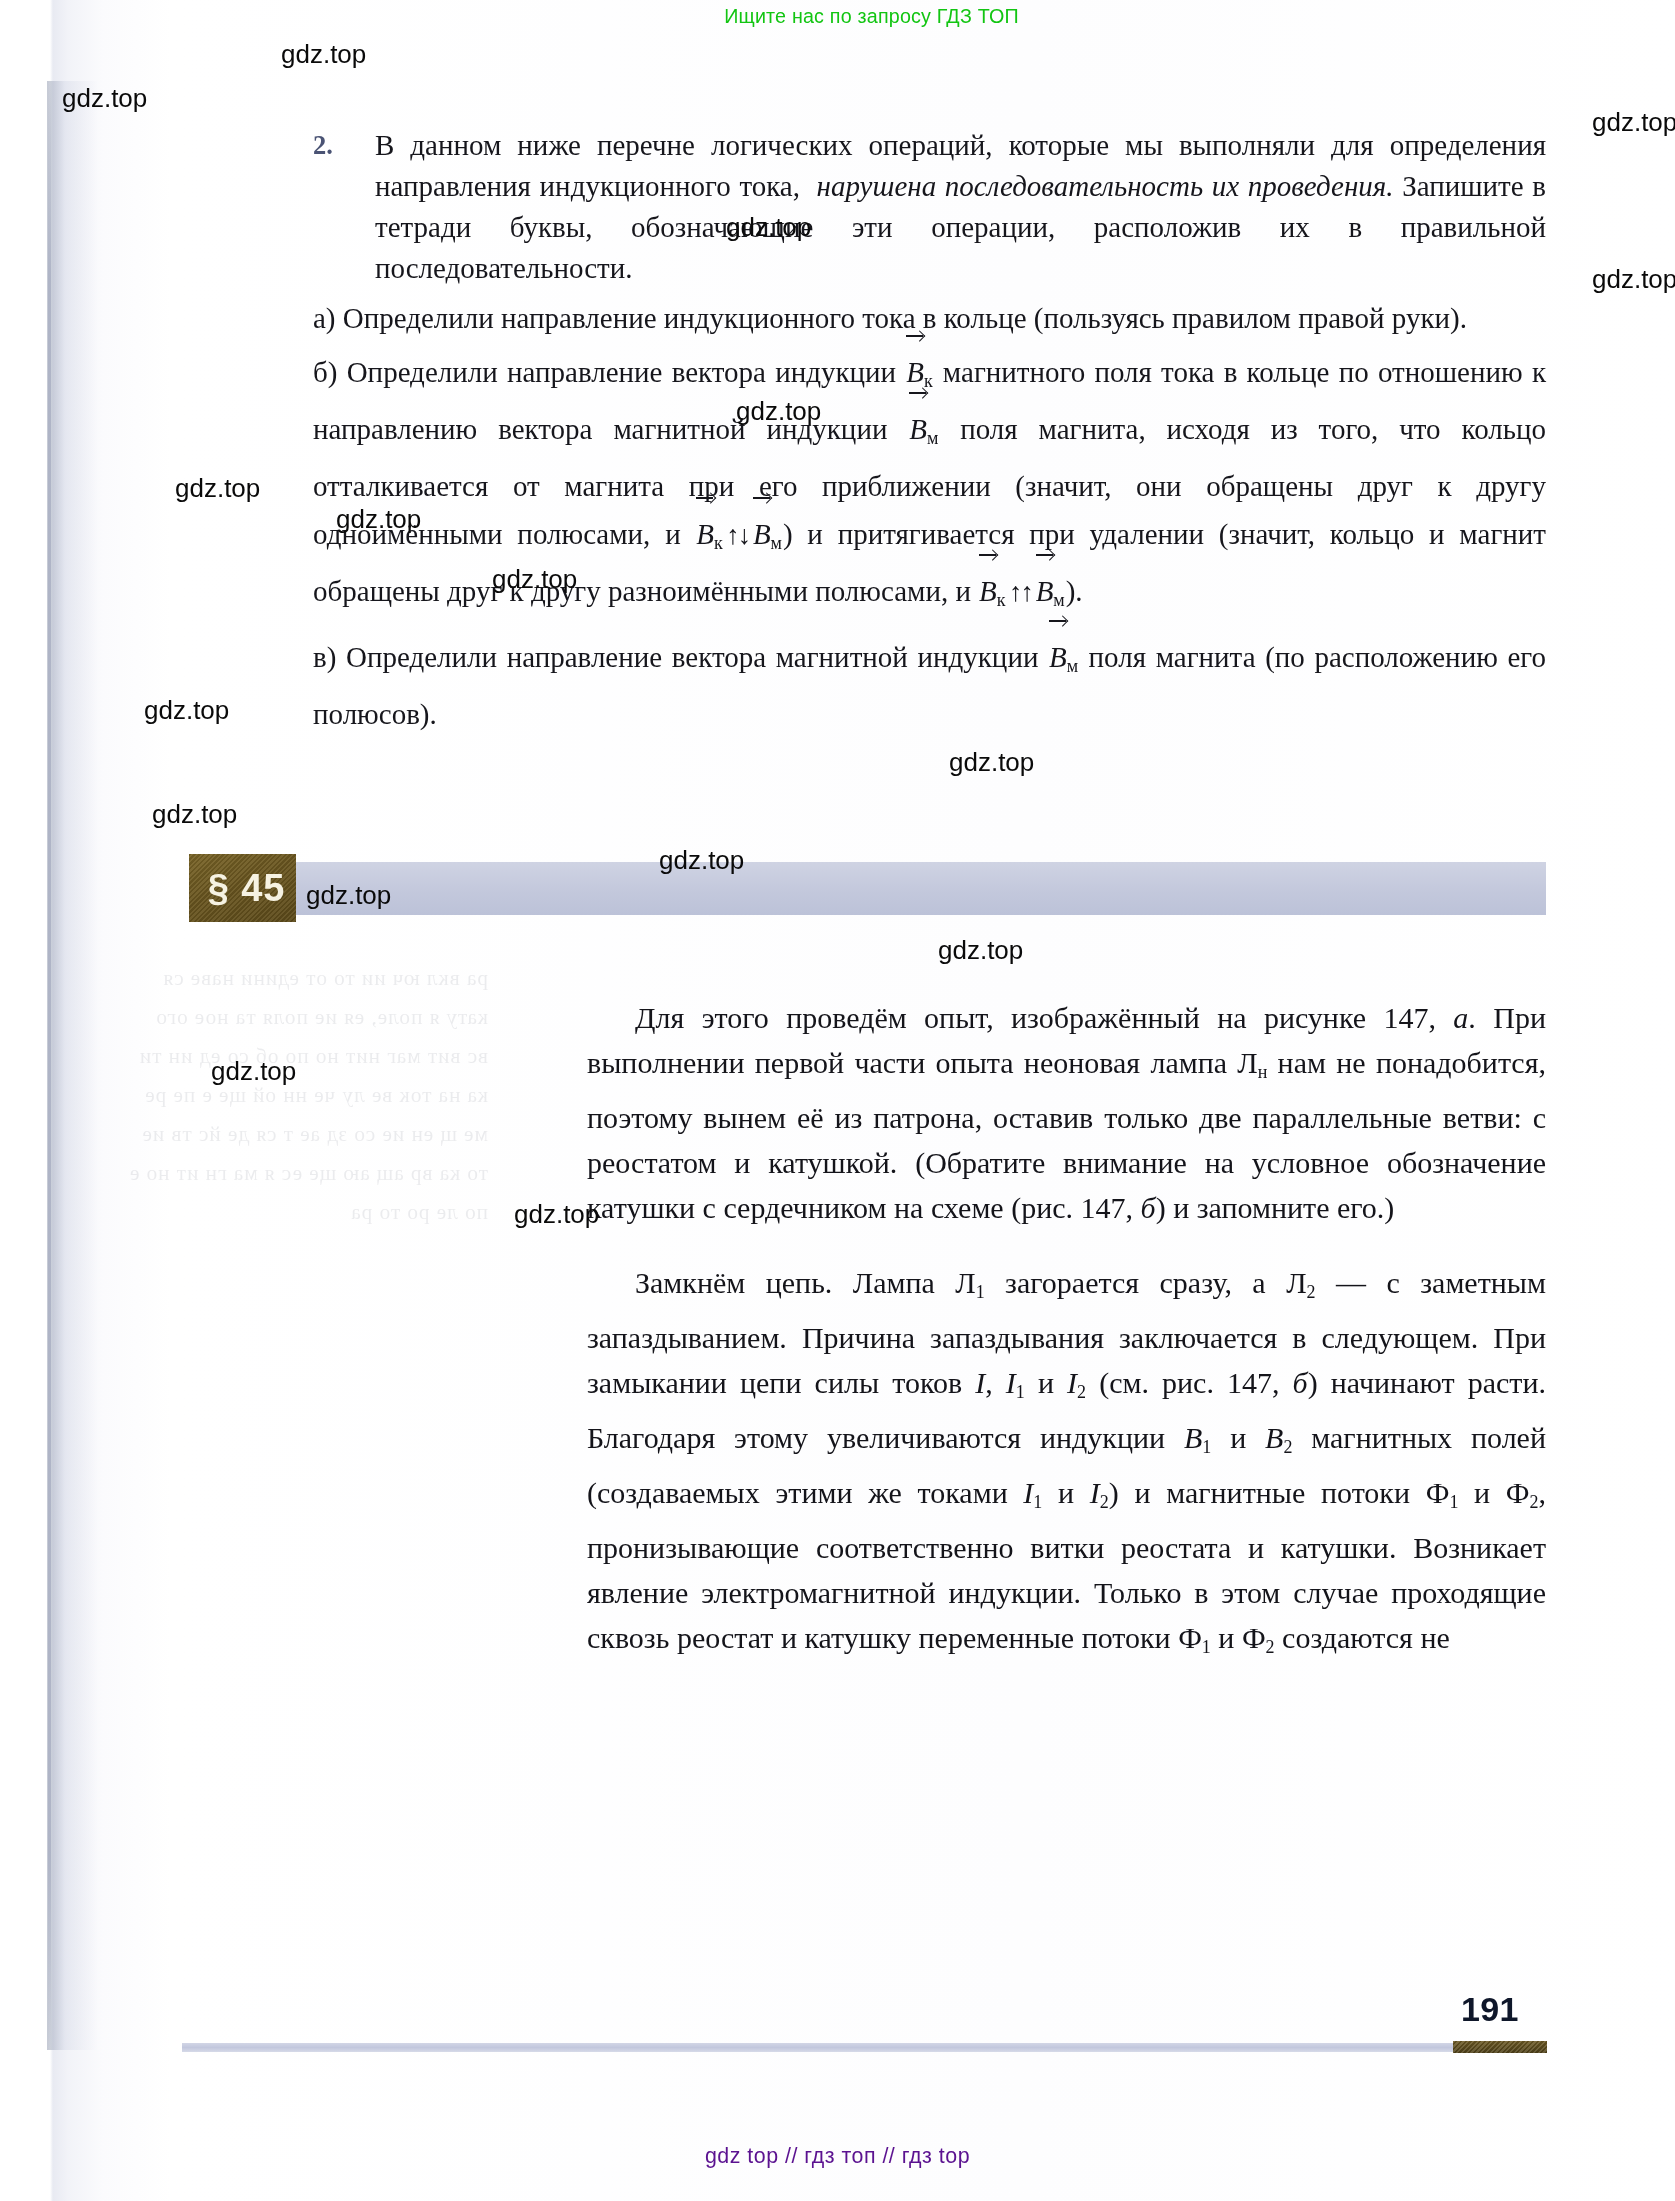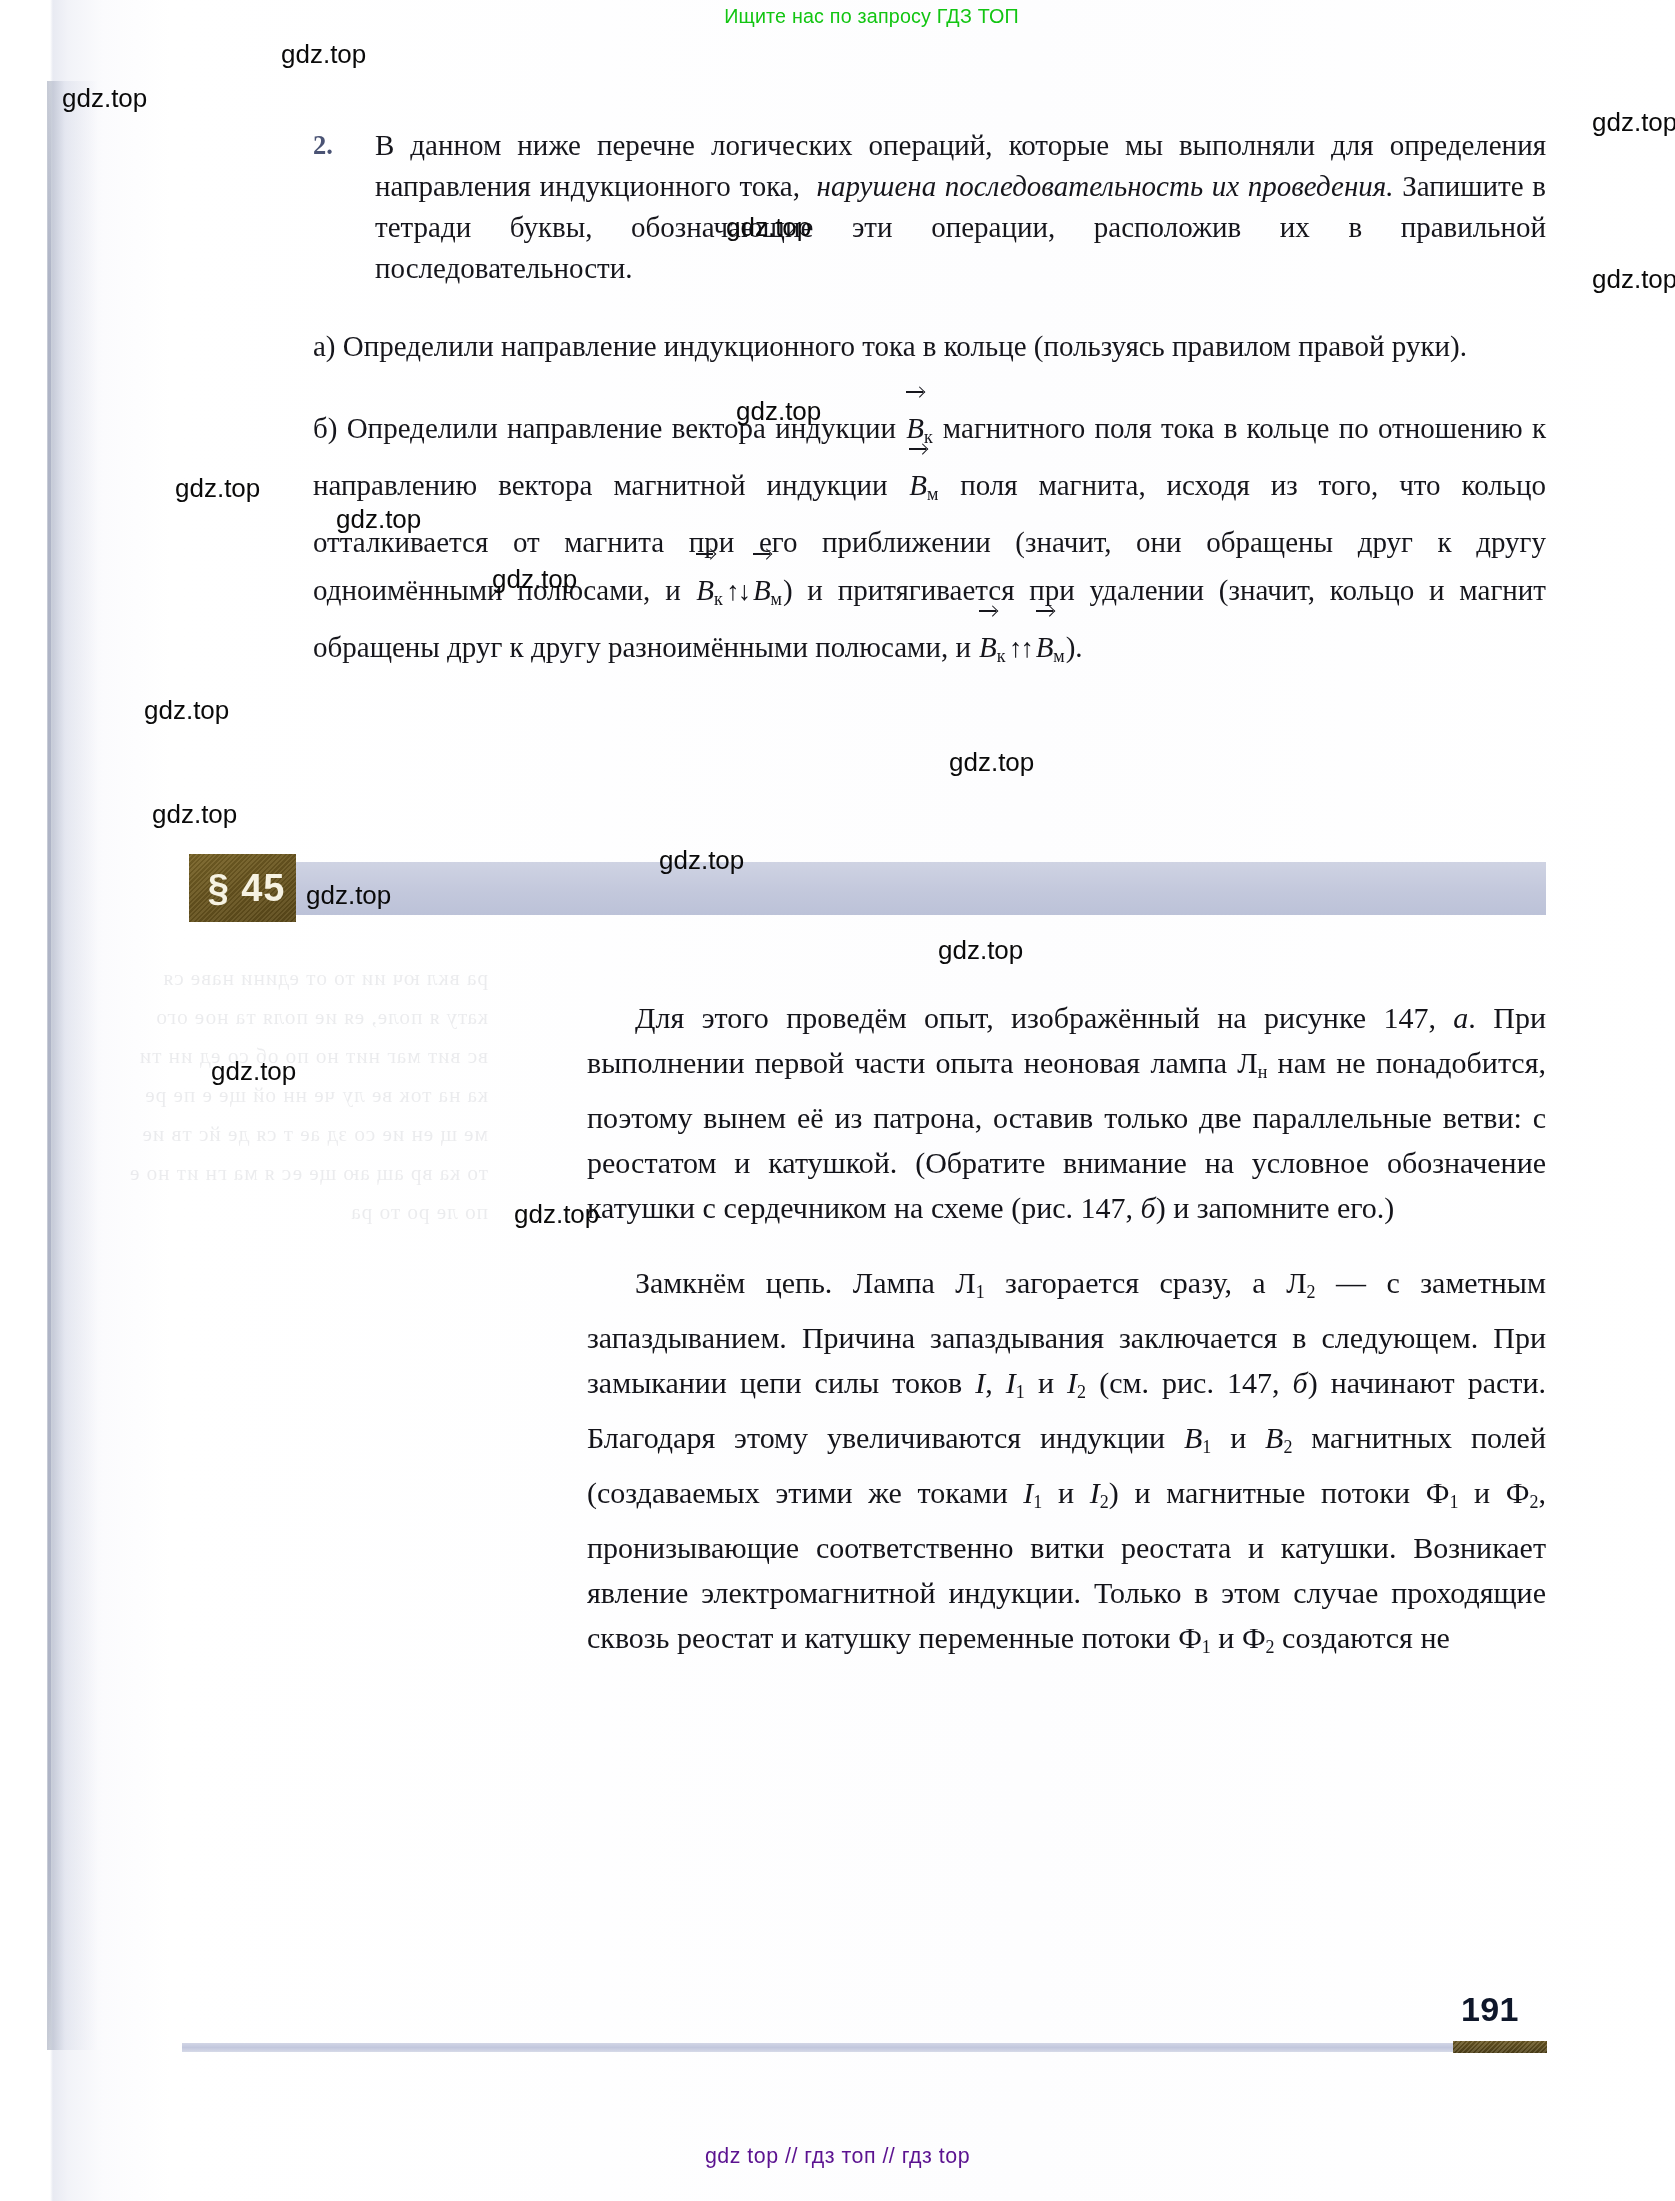--- a/index.html
+++ b/index.html
@@ -109,21 +109,21 @@
     font-weight: bold;
     font-size: 26.5px;
     color: #4a5374;
   }
   .ex-para {
     font-size: 29px;
     line-height: 41px;
     text-align: justify;
     text-align-last: left;
     color: #16161c;
-    margin-top: 37px;
+    margin-top: 9px;
   }
   .ex-para.tight { line-height: 48px; }
   i.it { font-style: italic; margin-left: 8px; }
 
   
   .vec {
     display: inline-block;
     position: relative;
     font-style: italic;
     font-size: 29px;
@@ -282,20 +282,24 @@
   <div class="ex-para">
     <span>а)</span>
     <span>Определили направление индукционного тока в кольце (пользуясь правилом правой руки).</span>
   </div>
 
   <div class="ex-para tight">
     <span>б)</span>
     <span>Определили направление вектора индукции </span><span class="vec"><span class="ar"></span><span>B</span><span class="sub">к</span></span><span> магнитного поля тока в кольце по отношению к направлению вектора магнитной индукции </span><span class="vec"><span class="ar"></span><span>B</span><span class="sub">м</span></span><span> поля магнита, исходя из того, что кольцо отталкивается от магнита при его приближении (значит, они обращены друг к другу одноимёнными полюсами, и </span><span class="vec"><span class="ar"></span><span>B</span><span class="sub">к</span></span><span class="arrows">↑↓</span><span class="vec"><span class="ar"></span><span>B</span><span class="sub">м</span></span><span>) и притягивается при удалении (значит, кольцо и магнит обращены друг к другу разноимёнными полюсами, и </span><span class="vec"><span class="ar"></span><span>B</span><span class="sub">к</span></span><span class="arrows">↑↑</span><span class="vec"><span class="ar"></span><span>B</span><span class="sub">м</span></span><span>).</span>
   </div>
 
+  <div class="ex-para tight">
+    <span>в)</span>
+    <span>Определили направление вектора магнитной индукции </span><span class="vec"><span class="ar"></span><span>B</span><span class="sub">м</span></span><span> поля магнита (по расположению его полюсов).</span>
+  </div>
 
 </div>
 
 <div id="section-header">
   <div id="sec-bar"></div>
   <div id="sec-badge">§ 45</div>
 </div>
 
 <div id="body-col">
 

